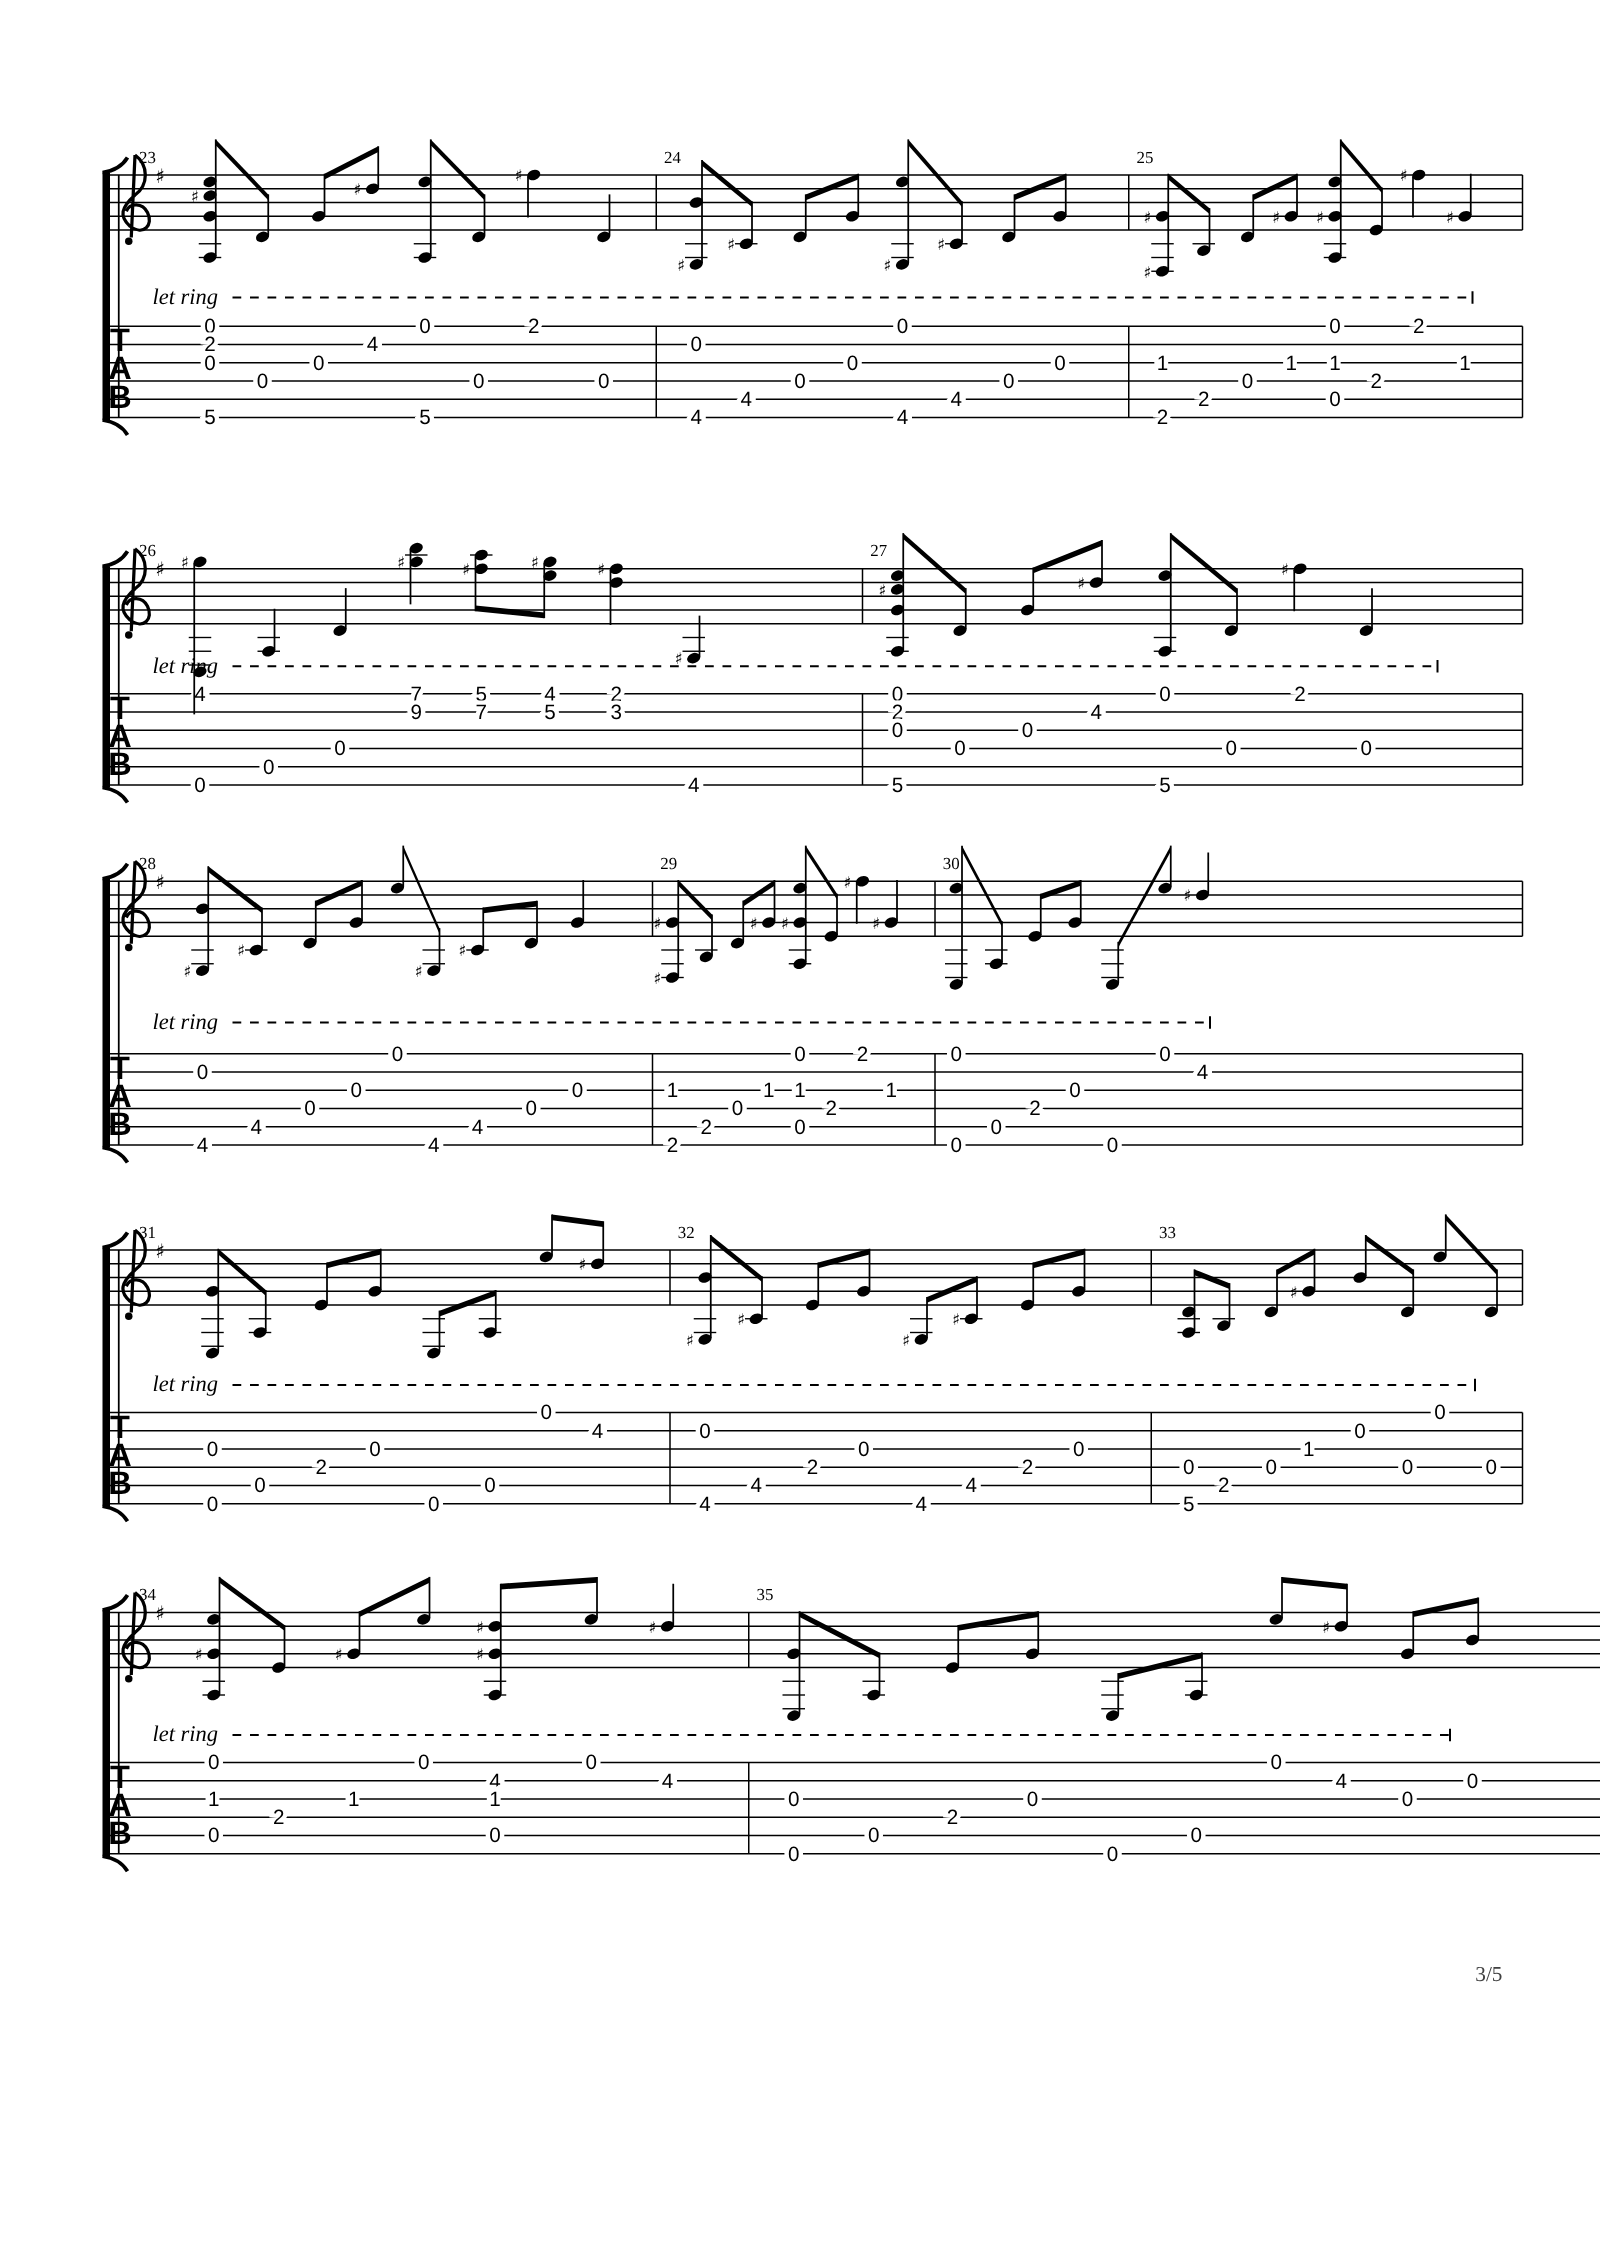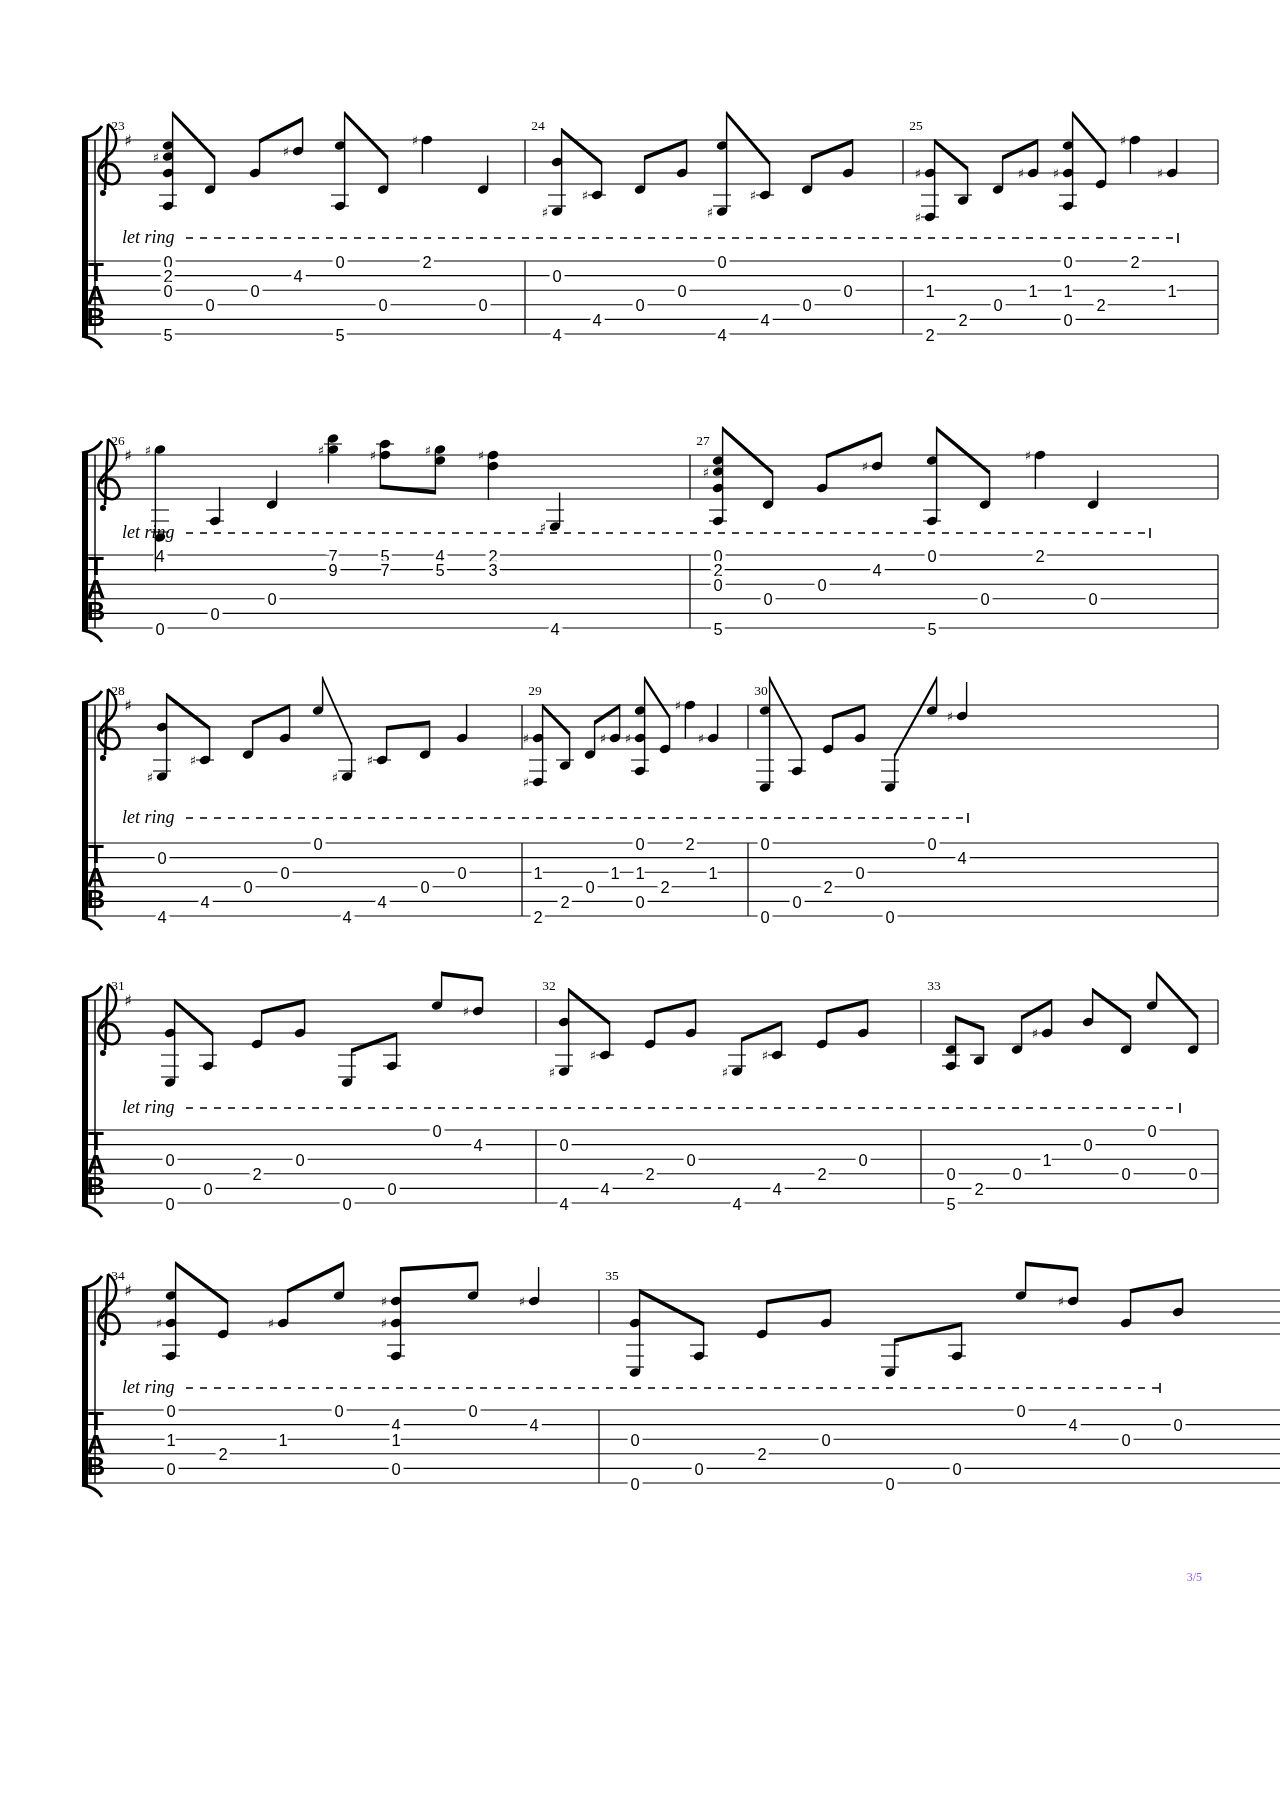--- a/index.html
+++ b/index.html
@@ -1,19 +1,19 @@
 <!DOCTYPE html>
 <html><head>
 <meta charset="utf-8">
 <style>
   html,body{margin:0;padding:0;background:#9a9a9a;}
   .page{position:relative;width:1280px;height:1811px;background:#ffffff;margin:0 auto;
         font-family:"Liberation Serif",serif;overflow:hidden;}
   svg{position:absolute;left:0;top:0;}
-  .page-number{position:absolute;right:78px;top:1570px;font-size:12px;color:#8b5cf6;
+  .page-number{position:absolute;right:78px;top:1570px;font-size:17px;color:#404040;
                font-family:"Liberation Serif",serif;}
 </style>
 </head>
 <body>
 
 <div class="page">
   <svg id="score-svg" width="1280" height="1811" viewBox="0 0 1280 1811">
       <g>
         <line x1="88" y1="140" x2="1218" y2="140" stroke="#000000" stroke-width="1.1"></line>
         <line x1="88" y1="151" x2="1218" y2="151" stroke="#000000" stroke-width="1.1"></line>

